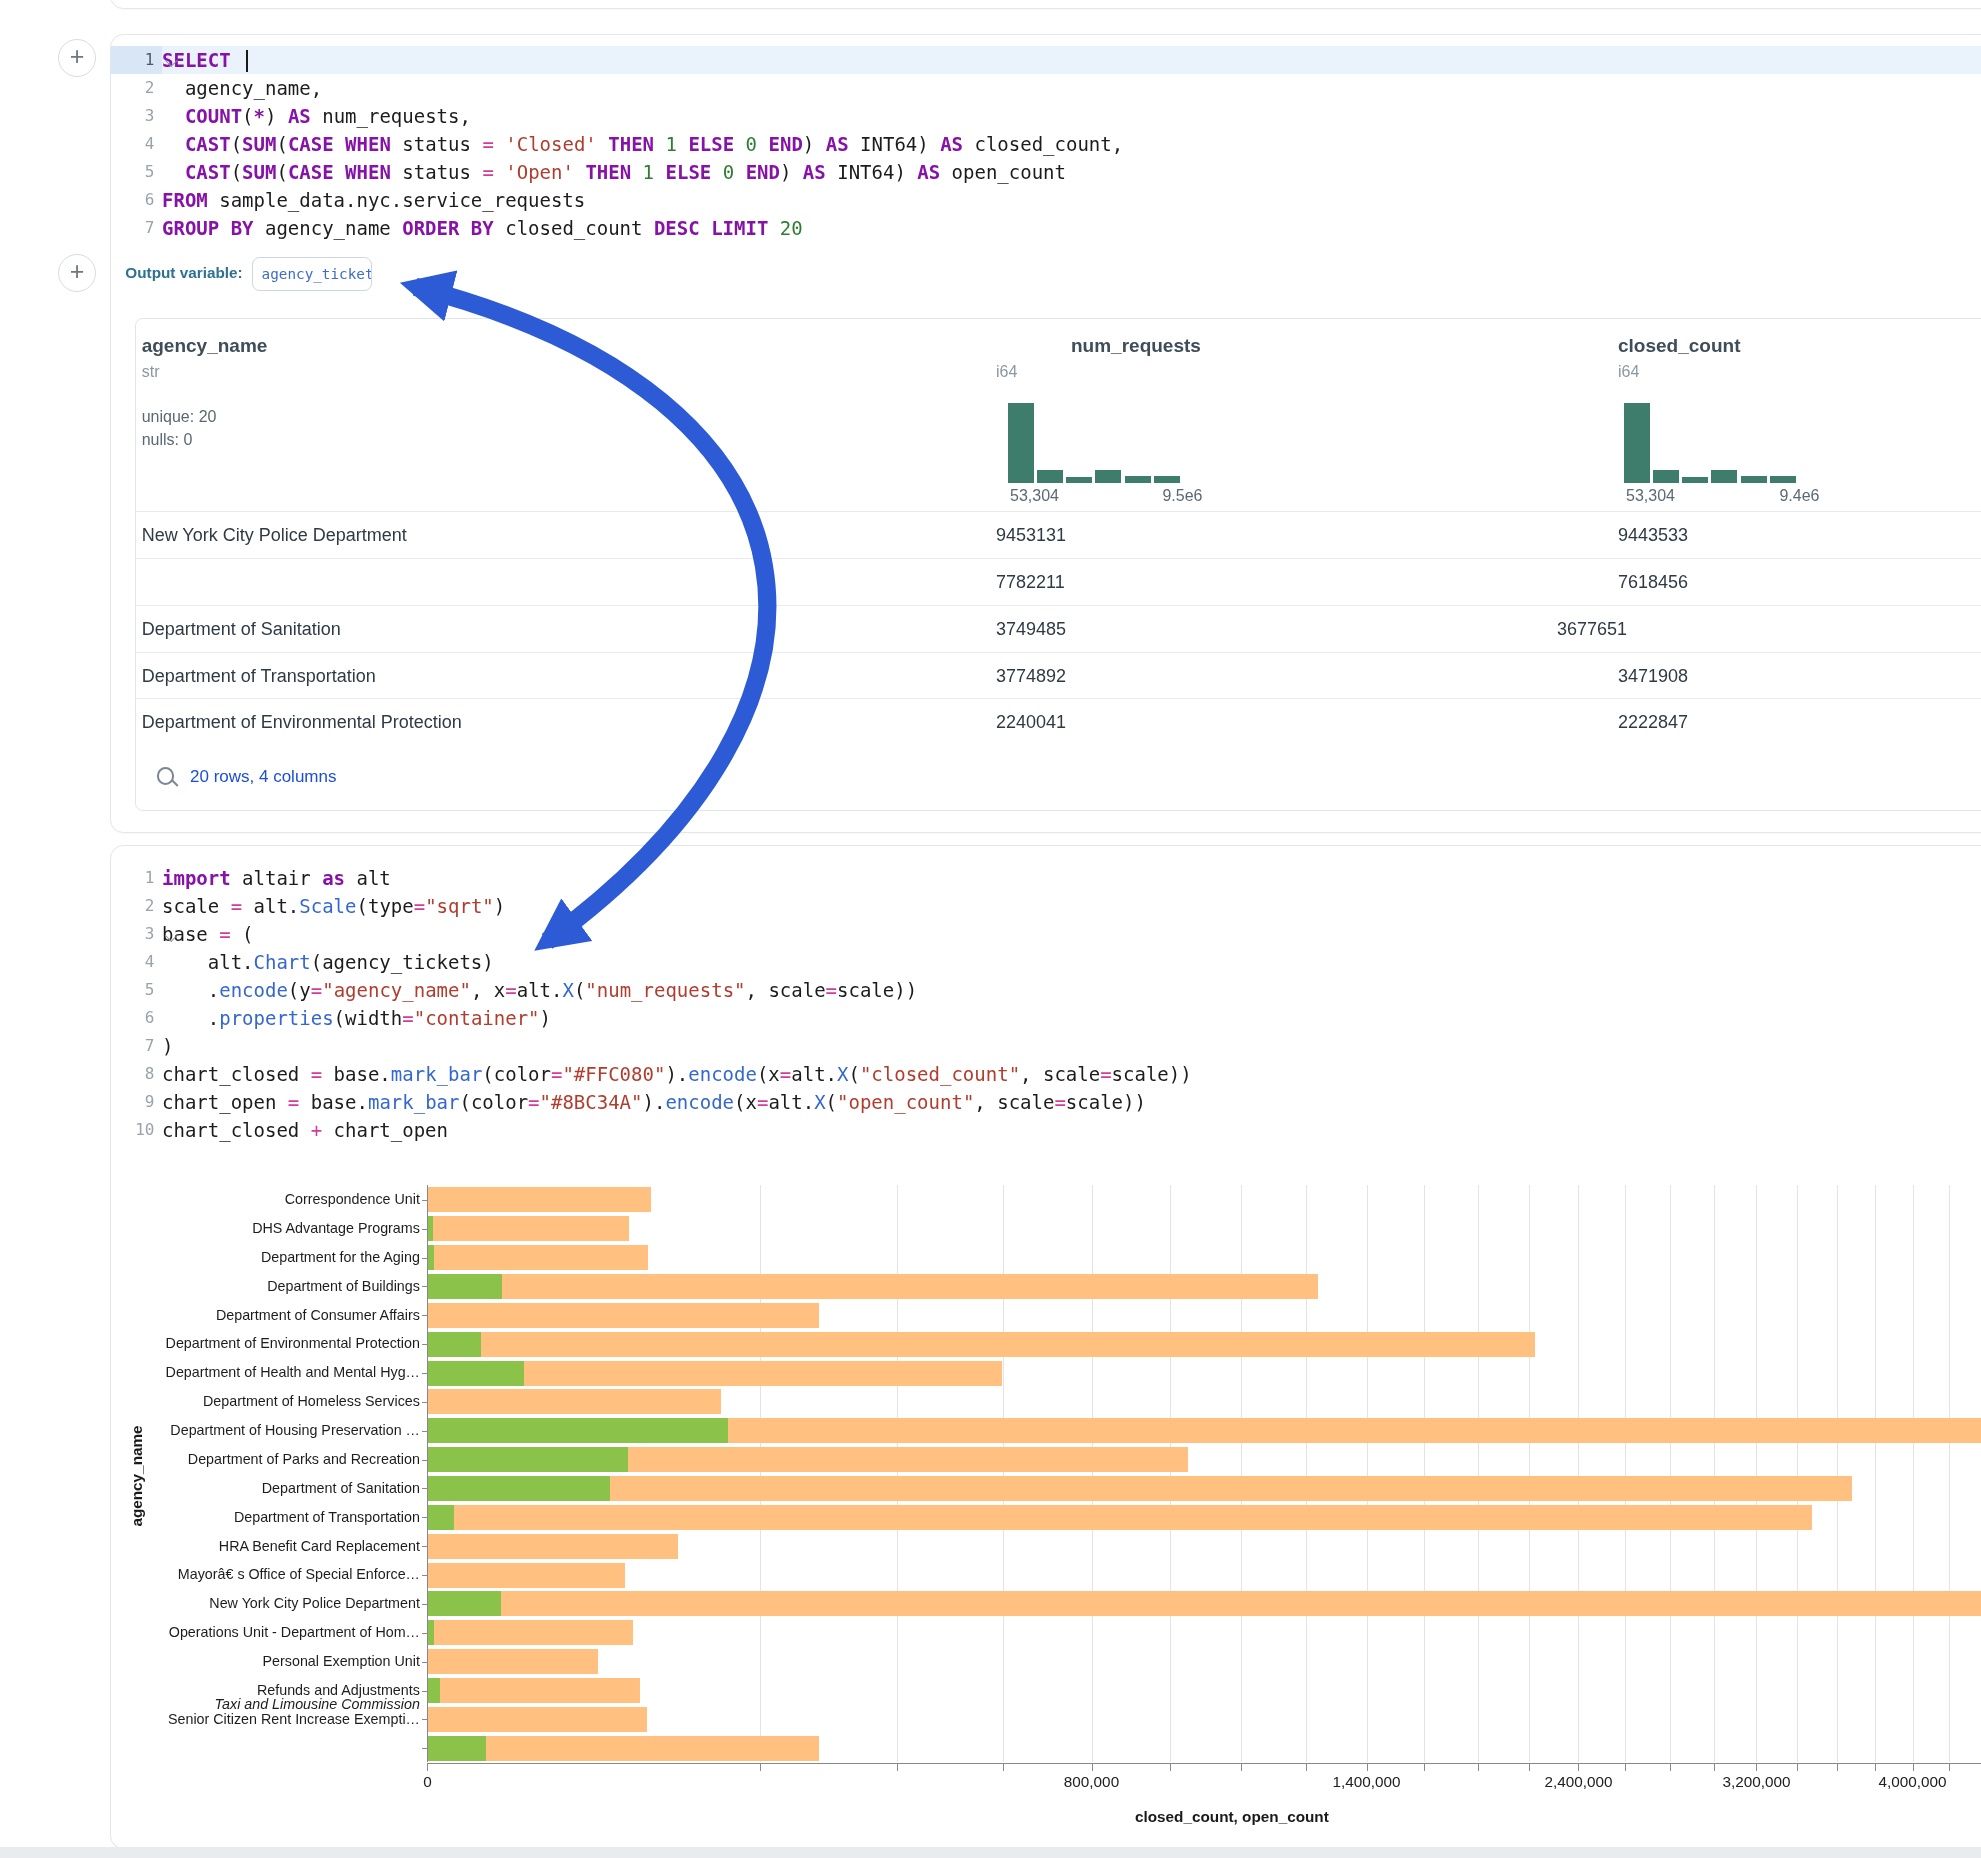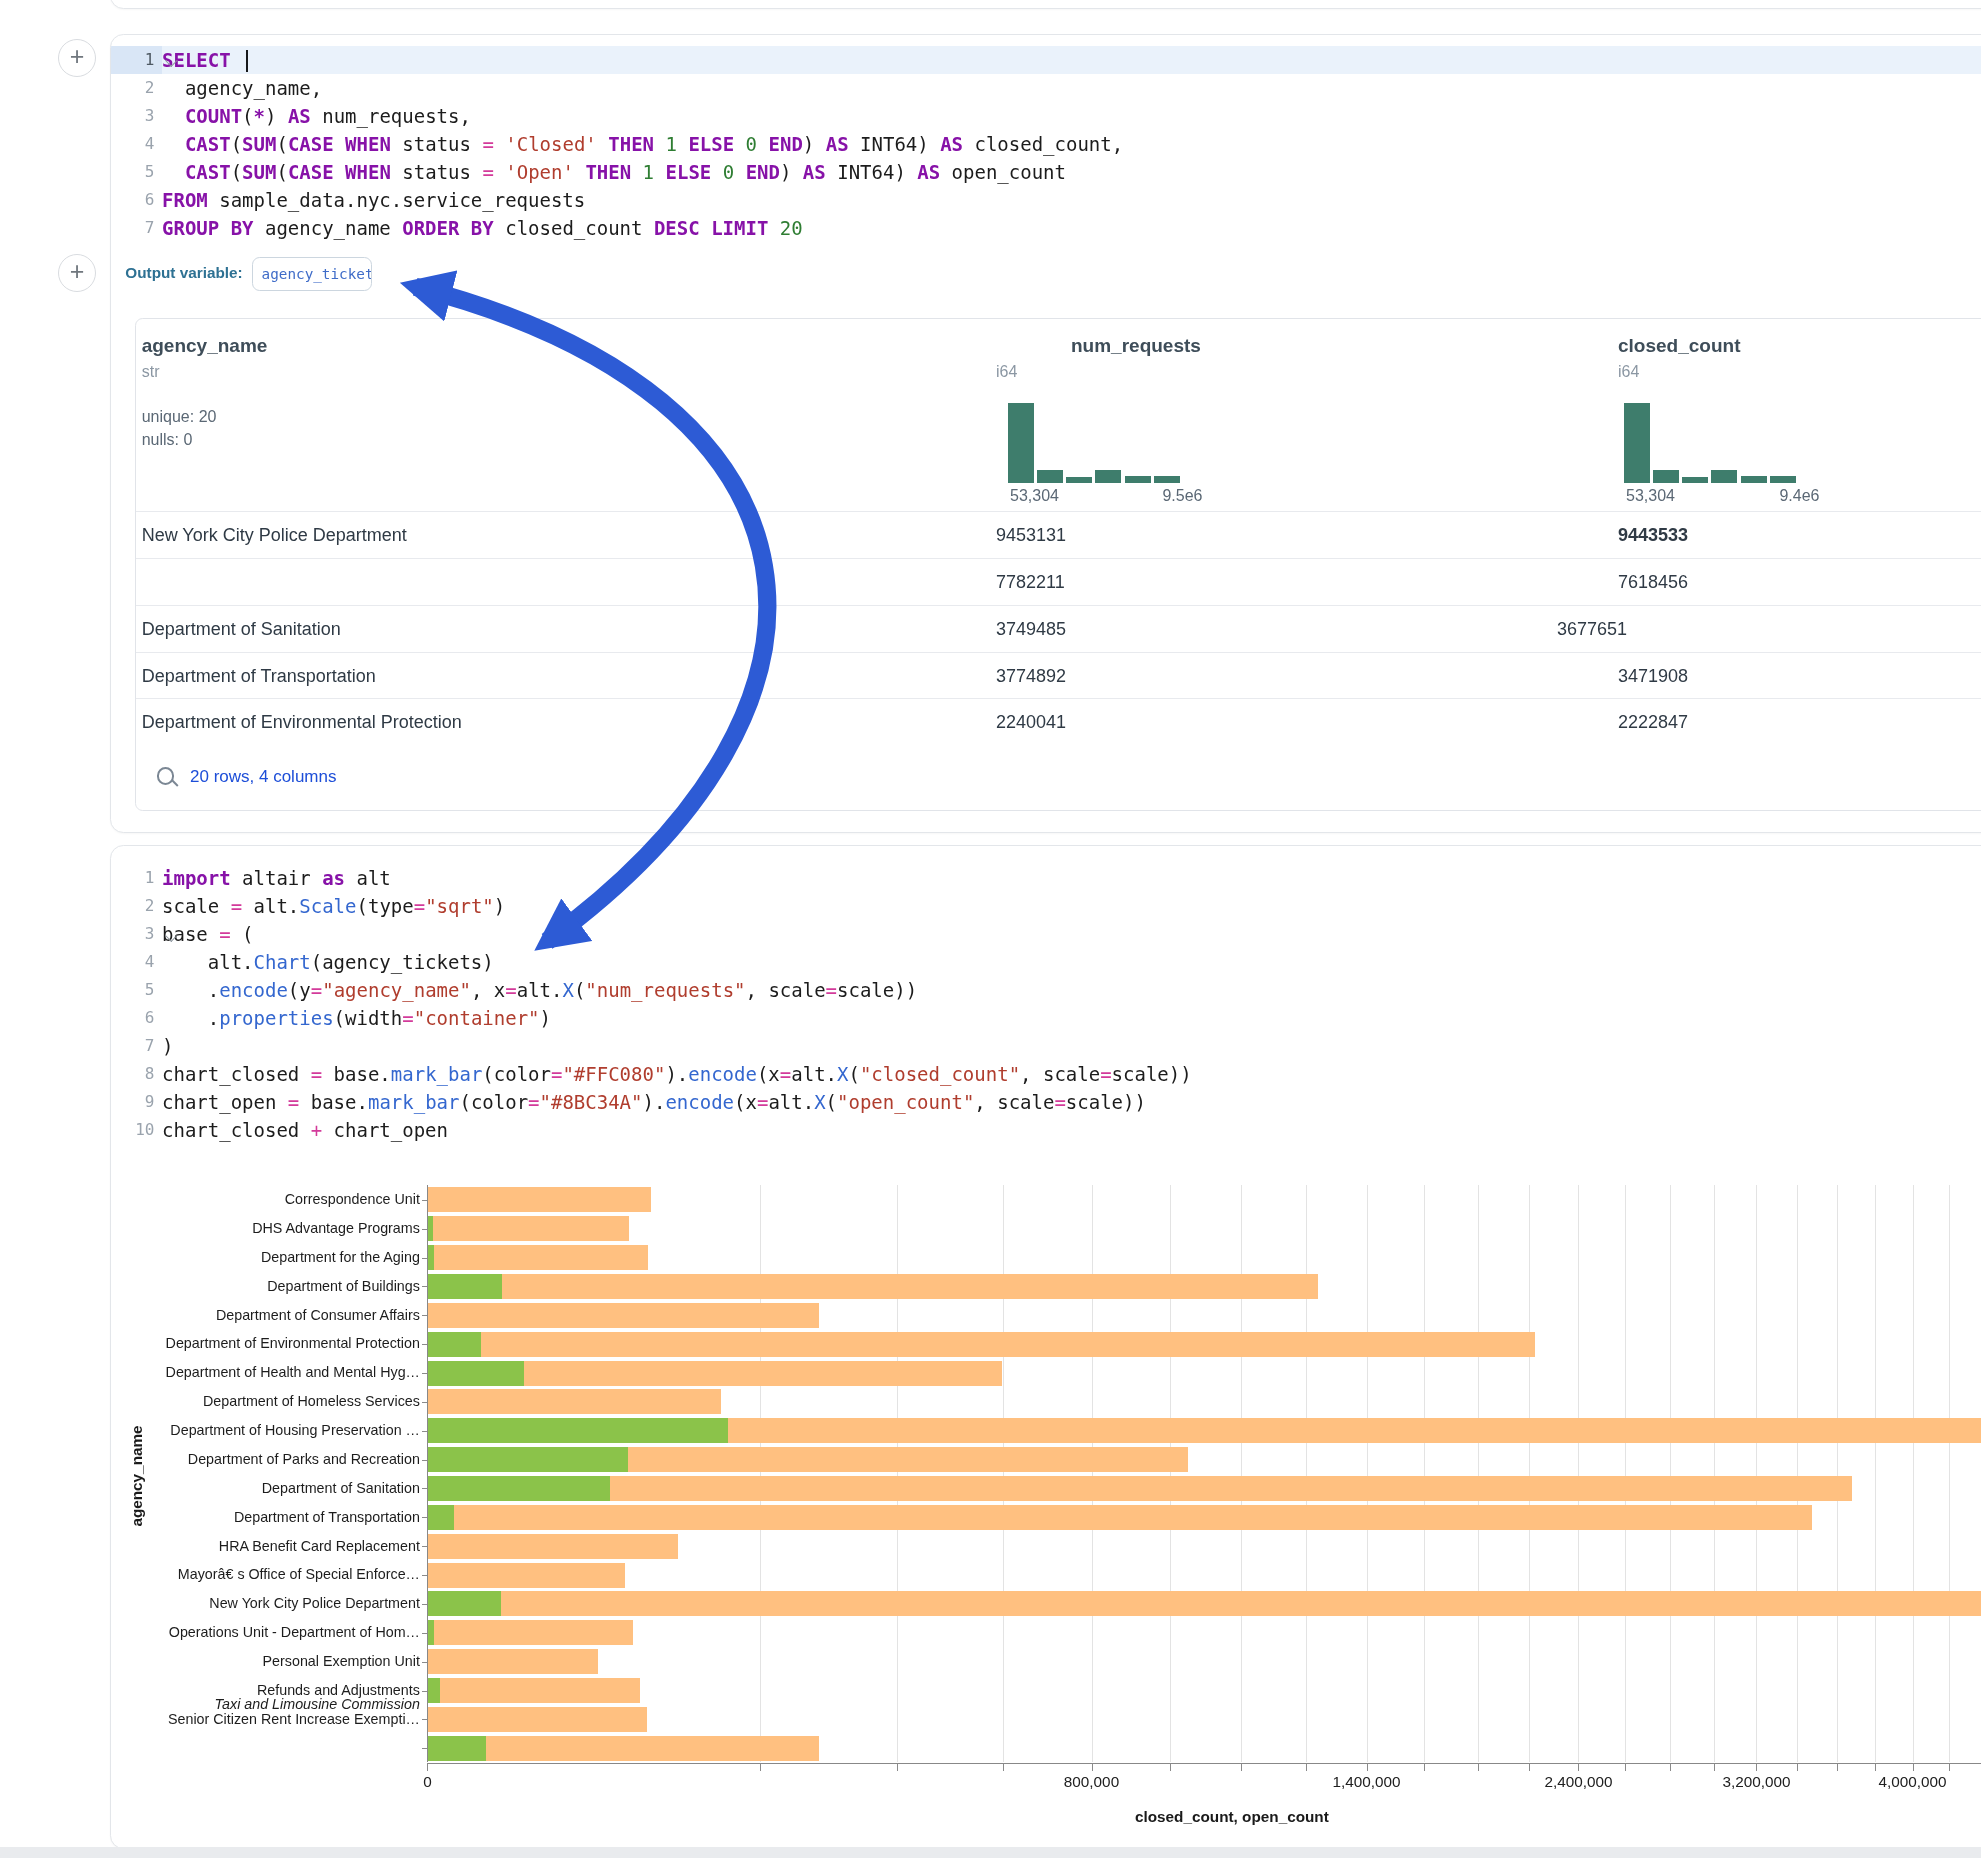--- a/index.html
+++ b/index.html
@@ -108,21 +108,21 @@
             <div class="hist-bar" style="left: 117px; height: 6.7px;"></div>
             <div class="hist-bar" style="left: 146px; height: 6.7px;"></div>
           </div>
           <div class="hist-lab" style="left: 1490px;">53,304</div>
           <div class="hist-lab" style="left: 1611px; width: 105px; text-align: center;">9.4e6</div>
         </div>
       <div id="table-rows">
           <div class="t-row" style="top: 192px;">
             <div class="t-cell" style="left: 5.7px;">New York City Police Department</div>
             <div class="t-cell" style="left: 860px;">9453131</div>
-            <div class="t-cell" style="left: 1482px; font-weight: bold;">9443533</div>
+            <div class="t-cell" style="left: 1482px;">9443533</div>
           </div>
           <div class="t-row" style="top: 239px;">
             <div class="t-cell" style="left: 860px;">7782211</div>
             <div class="t-cell" style="left: 1482px;">7618456</div>
           </div>
           <div class="t-row" style="top: 286px;">
             <div class="t-cell" style="left: 5.7px;">Department of Sanitation</div>
             <div class="t-cell" style="left: 860px;">3749485</div>
             <div class="t-cell" style="left: 1421px;">3677651</div>
           </div>

